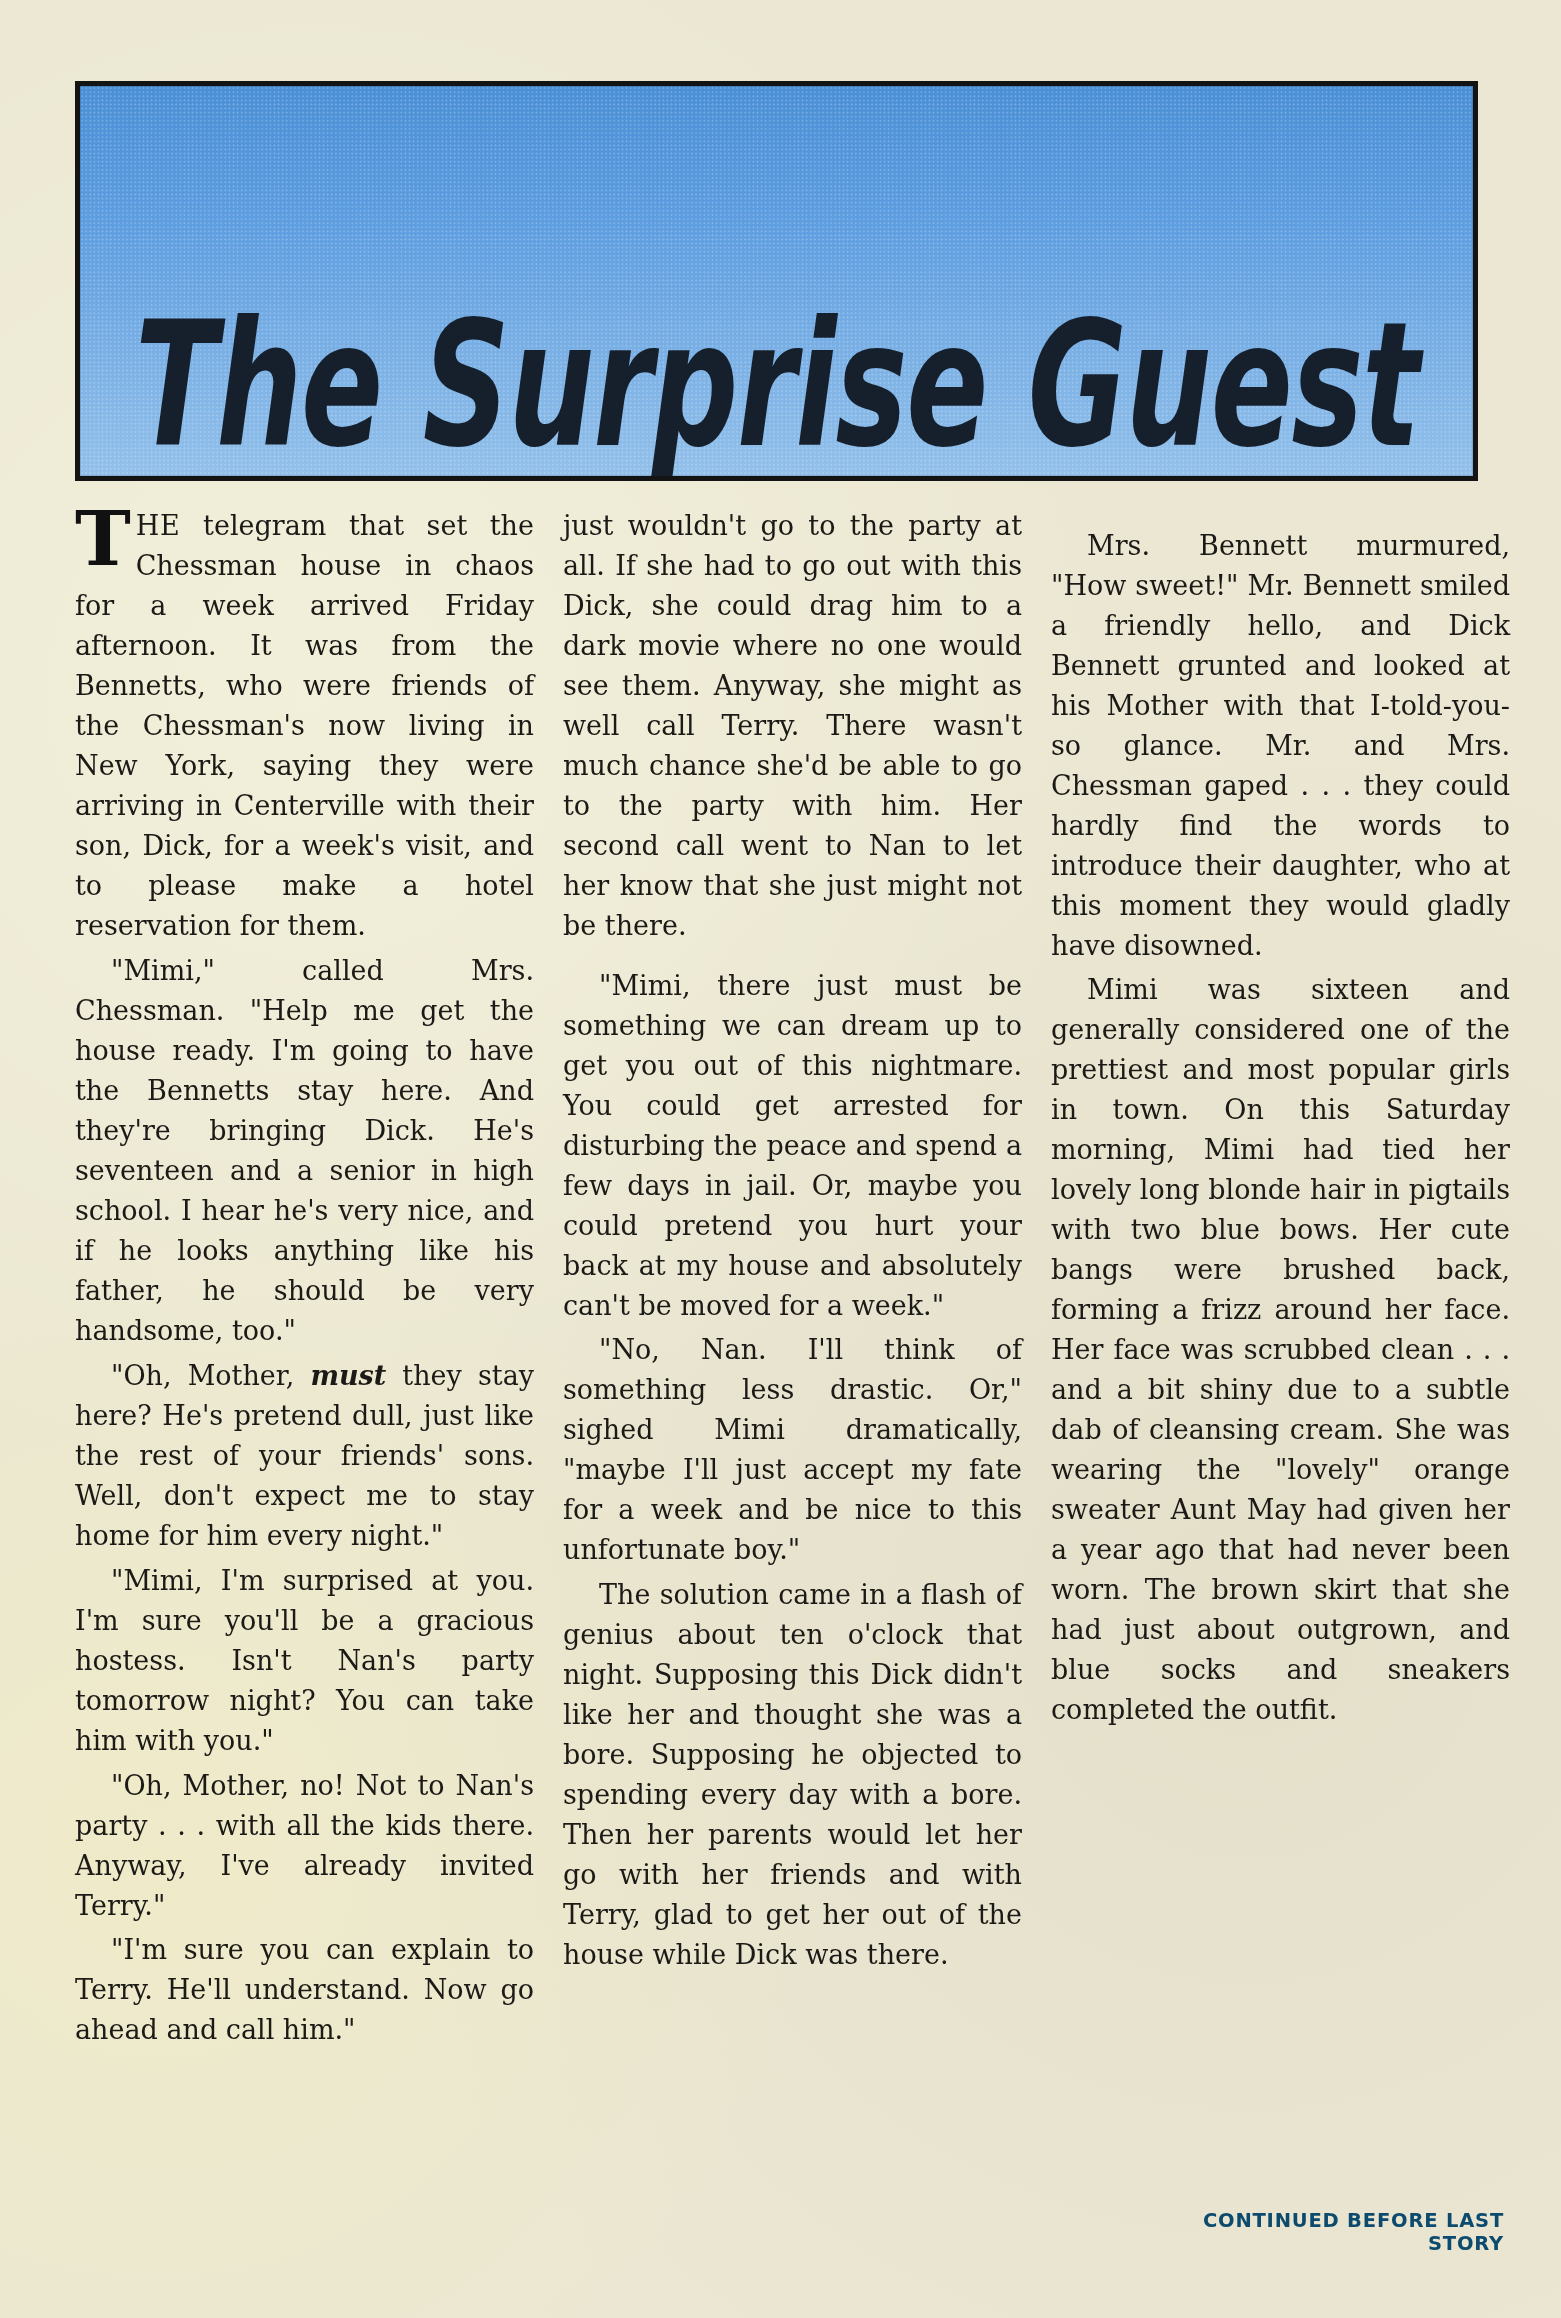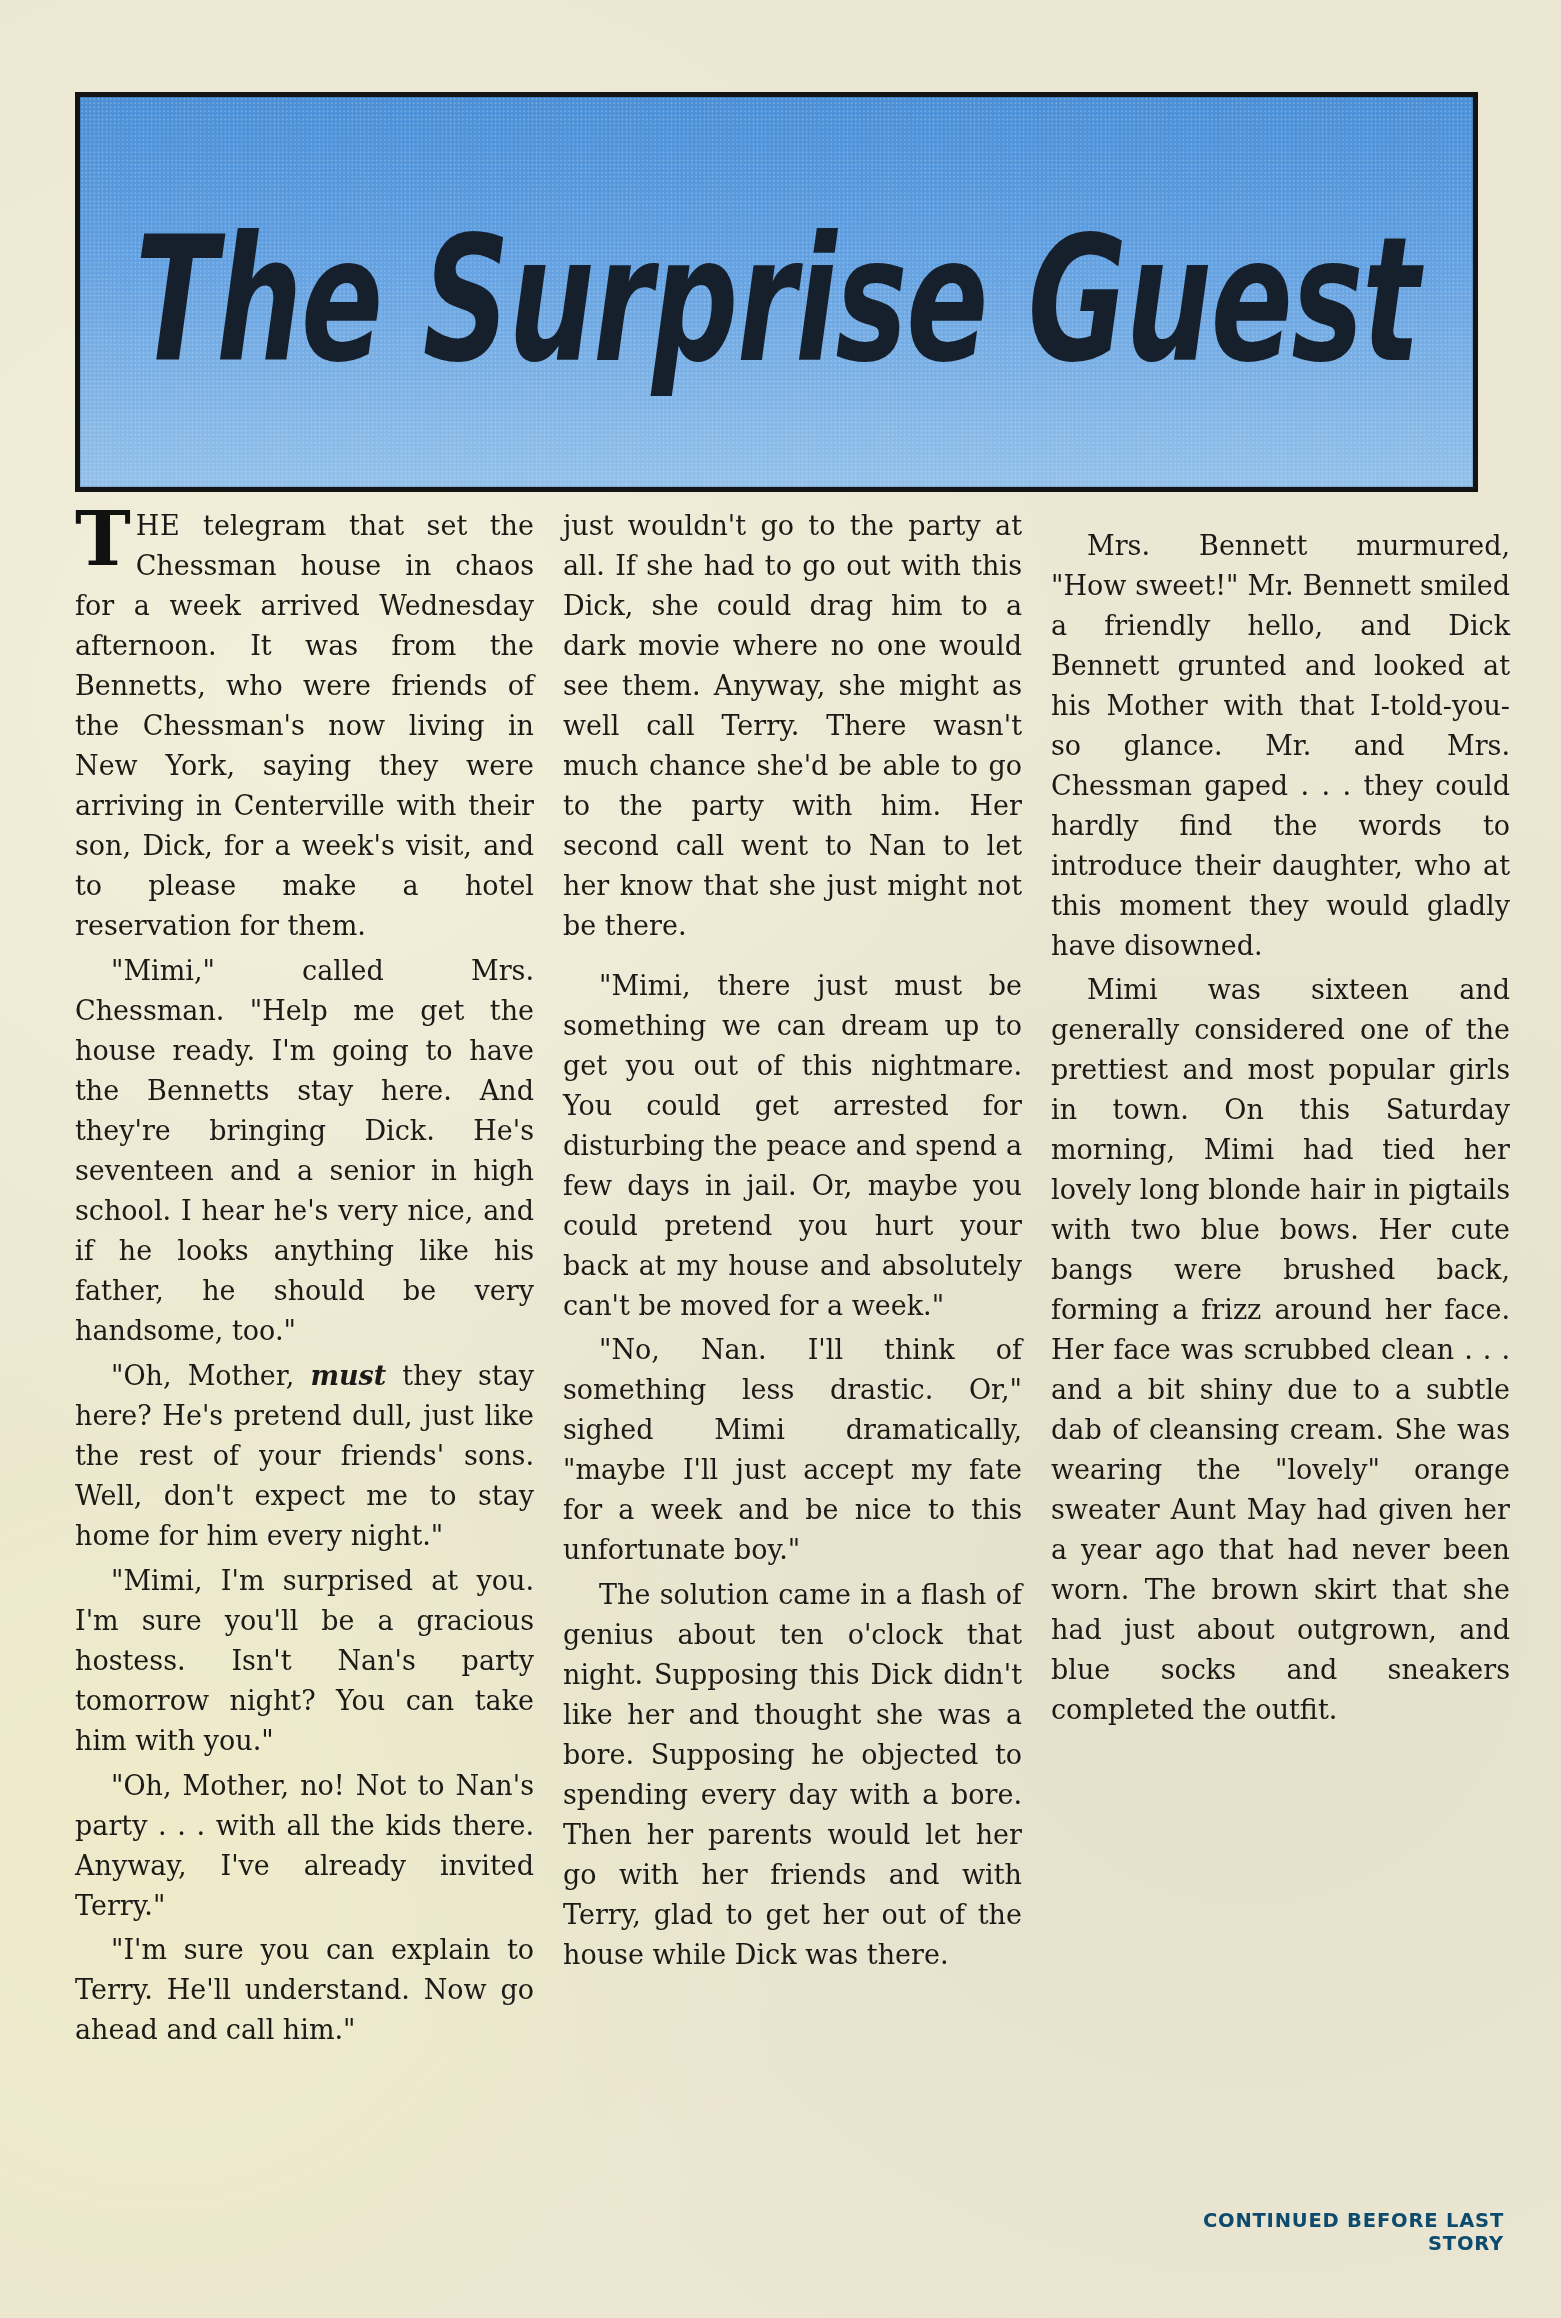--- a/index.html
+++ b/index.html
@@ -15,28 +15,28 @@
         radial-gradient(circle at 80% 70%, rgba(200,190,160,0.18) 0, rgba(200,190,160,0) 45%),
         radial-gradient(circle at 10% 80%, rgba(250,245,170,0.25) 0, rgba(250,245,170,0) 30%);
       position: relative;
       overflow: hidden;
       font-family: "DejaVu Serif", "Liberation Serif", serif;
       color: #1c1a16;
     }
     .title-box {
       position: absolute;
       left: 75px;
-      top: 92px;
+      top: 81px;
       width: 1393px;
       height: 390px;
       border: 5.7px solid #141414;
       background: linear-gradient(180deg, #4a8fd6 0%, #5d9de0 35%, #7fb3e6 75%, #92c0ea 100%);
       box-shadow: inset 0 0 0 0.8px rgba(0,0,0,0.15);
       display: flex;
-      align-items: center;
+      align-items: flex-end;
       justify-content: center;
       overflow: hidden;
     }
     .title-box::before {
       content: "";
       position: absolute;
       inset: 0;
       background-image: radial-gradient(rgba(255,255,255,0.22) 0.8px, transparent 1.1px);
       background-size: 4.1px 4.1px;
       pointer-events: none;
@@ -111,21 +111,21 @@
 <body>
 
 <div class="title-box">
   <div class="title-text">The Surprise Guest</div>
 </div>
 
 <div class="columns">
 
   <div class="col">
     <p class="noindent">
-      <span class="dropcap">T</span><span class="smallcaps">HE</span><span> telegram that set the Chessman house in chaos for a week arrived Wednesday afternoon. It was from the Bennetts, who were friends of the Chessman's now living in New York, saying they were arriving in Centerville with their son, Dick, for a week's visit, and to please make a hotel reservation for them.</span>
+      <span class="dropcap">T</span><span class="smallcaps">HE</span><span> telegram that set the Chessman house in chaos for a week arrived Friday afternoon. It was from the Bennetts, who were friends of the Chessman's now living in New York, saying they were arriving in Centerville with their son, Dick, for a week's visit, and to please make a hotel reservation for them.</span>
     </p>
     <p>"Mimi," called Mrs. Chessman. "Help me get the house ready. I'm going to have the Bennetts stay here. And they're bringing Dick. He's seventeen and a senior in high school. I hear he's very nice, and if he looks anything like his father, he should be very handsome, too."</p>
     <p>
       <span>"Oh, Mother, </span><span class="em">must</span><span> they stay here? He's pretend dull, just like the rest of your friends' sons. Well, don't expect me to stay home for him every night."</span>
     </p>
     <p>"Mimi, I'm surprised at you. I'm sure you'll be a gracious hostess. Isn't Nan's party tomorrow night? You can take him with you."</p>
     <p>"Oh, Mother, no! Not to Nan's party . . . with all the kids there. Anyway, I've already invited Terry."</p>
     <p>"I'm sure you can explain to Terry. He'll understand. Now go ahead and call him."</p>
   </div>
 

